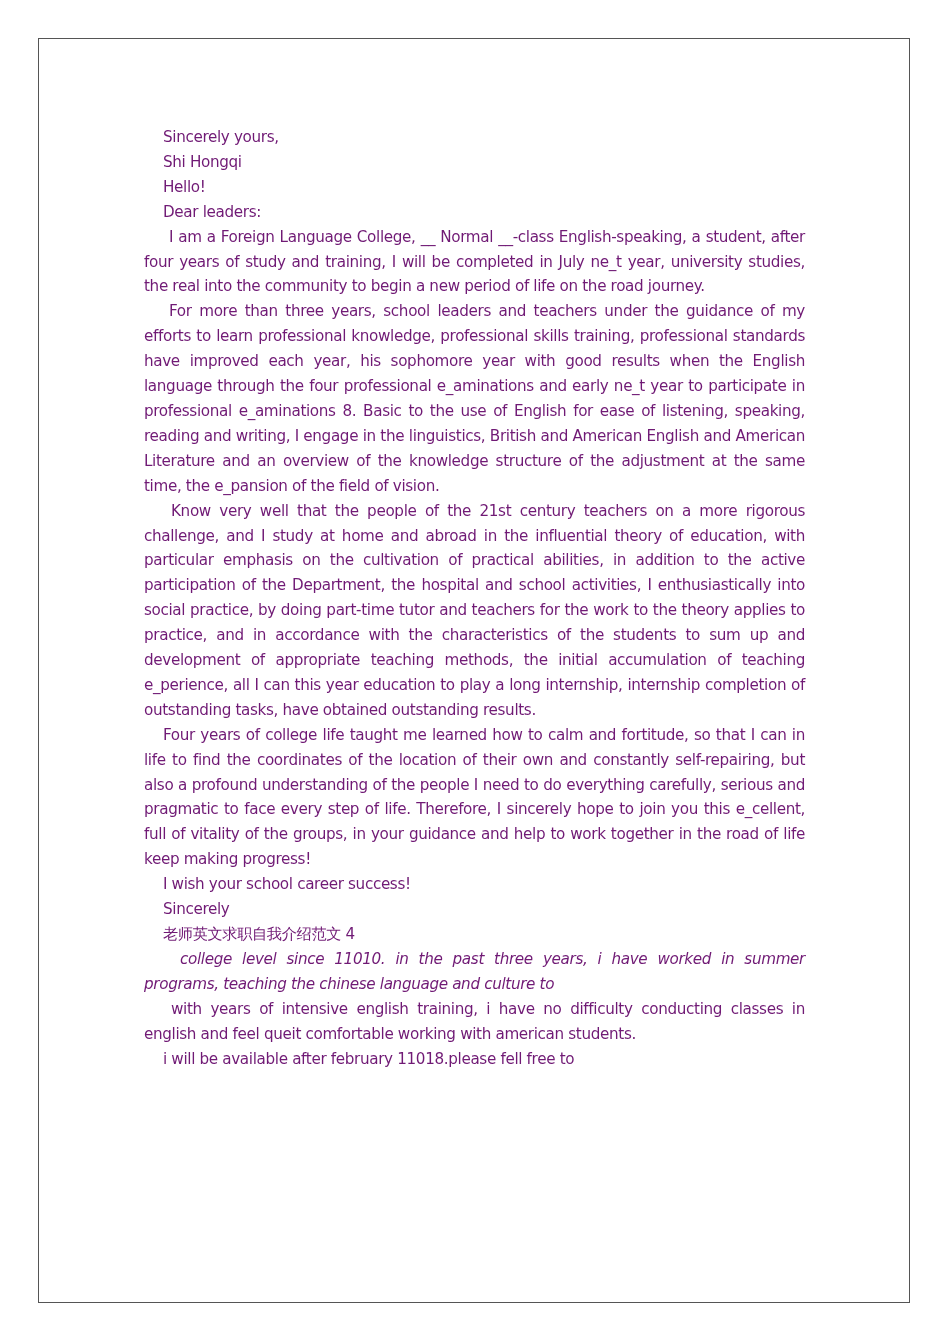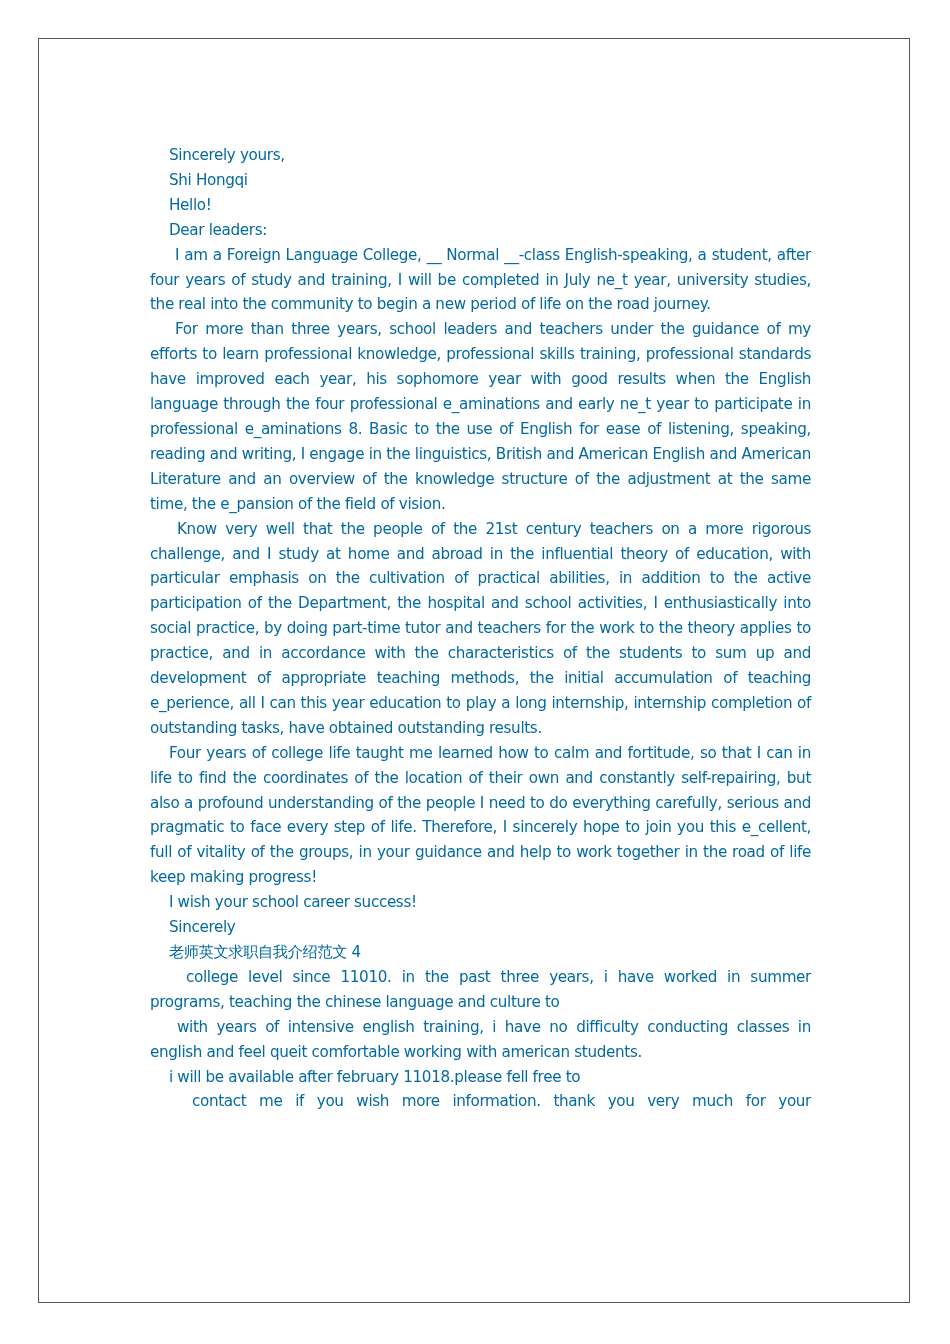--- a/index.html
+++ b/index.html
@@ -3,30 +3,29 @@
 <meta charset="utf-8">
 <style>
   html, body { margin: 0; padding: 0; background: #ffffff; }
   body { width: 950px; height: 1344px; position: relative; overflow: hidden; }
   .page {
     position: absolute; left: 38px; top: 38px;
     width: 872px; height: 1265px;
     border: 1px solid #555555; box-sizing: border-box; background: #fff;
   }
   .content {
-    position: absolute; left: 144px; top: 143px; width: 661px;
+    position: absolute; left: 144px; top: 125px; width: 661px;
     font-family: "DejaVu Sans", sans-serif;
-    font-size: 15.2px; line-height: 24.9px; color: #0369a1;
+    font-size: 15.2px; line-height: 24.9px; color: #701a75;
     letter-spacing: -0.35px;
-    margin-left: 6px;
   }
   .line { white-space: nowrap; padding-left: 19px; }
   .p { text-align: justify; text-align-last: auto; }
   .p.ind1 { text-indent: 25px; }
-  .p.ind2 { text-indent: 36px; }
+  .p.ind2 { text-indent: 36px; font-style: italic; }
   .p.ind3 { text-indent: 32px; }
   .p.ind4 { text-indent: 42px; }
   .p.ind0 { text-indent: 27px; }
   .p.indf { text-indent: 19px; }
   .lastjust { text-align-last: justify; }
   .heading { white-space: nowrap; padding-left: 19px; }
 </style>
 </head>
 <body>
 
@@ -40,14 +39,13 @@
   <div class="p ind1">I am a Foreign Language College, __ Normal __-class English-speaking, a student, after four years of study and training, I will be completed in July ne_t year, university studies, the real into the community to begin a new period of life on the road journey.</div>
   <div class="p ind1">For more than three years, school leaders and teachers under the guidance of my efforts to learn professional knowledge, professional skills training, professional standards have improved each year, his sophomore year with good results when the English language through the four professional e_aminations and early ne_t year to participate in professional e_aminations 8. Basic to the use of English for ease of listening, speaking, reading and writing, I engage in the linguistics, British and American English and American Literature and an overview of the knowledge structure of the adjustment at the same time, the e_pansion of the field of vision.</div>
   <div class="p ind0">Know very well that the people of the 21st century teachers on a more rigorous challenge, and I study at home and abroad in the influential theory of education, with particular emphasis on the cultivation of practical abilities, in addition to the active participation of the Department, the hospital and school activities, I enthusiastically into social practice, by doing part-time tutor and teachers for the work to the theory applies to practice, and in accordance with the characteristics of the students to sum up and development of appropriate teaching methods, the initial accumulation of teaching e_perience, all I can this year education to play a long internship, internship completion of outstanding tasks, have obtained outstanding results.</div>
   <div class="p indf">Four years of college life taught me learned how to calm and fortitude, so that I can in life to find the coordinates of the location of their own and constantly self-repairing, but also a profound understanding of the people I need to do everything carefully, serious and pragmatic to face every step of life. Therefore, I sincerely hope to join you this e_cellent, full of vitality of the groups, in your guidance and help to work together in the road of life keep making progress!</div>
   <div class="line">I wish your school career success!</div>
   <div class="line">Sincerely</div>
   <div class="heading">老师英文求职自我介绍范文 4</div>
   <div class="p ind2">college level since 11010. in the past three years, i have worked in summer programs, teaching the chinese language and culture to</div>
   <div class="p ind0">with years of intensive english training, i have no difficulty conducting classes in english and feel queit comfortable working with american students.</div>
   <div class="line">i will be available after february 11018.please fell free to</div>
-  <div class="p ind4 lastjust">contact me if you wish more information. thank you very much for your</div>
 </div>
 
 </body></html>

